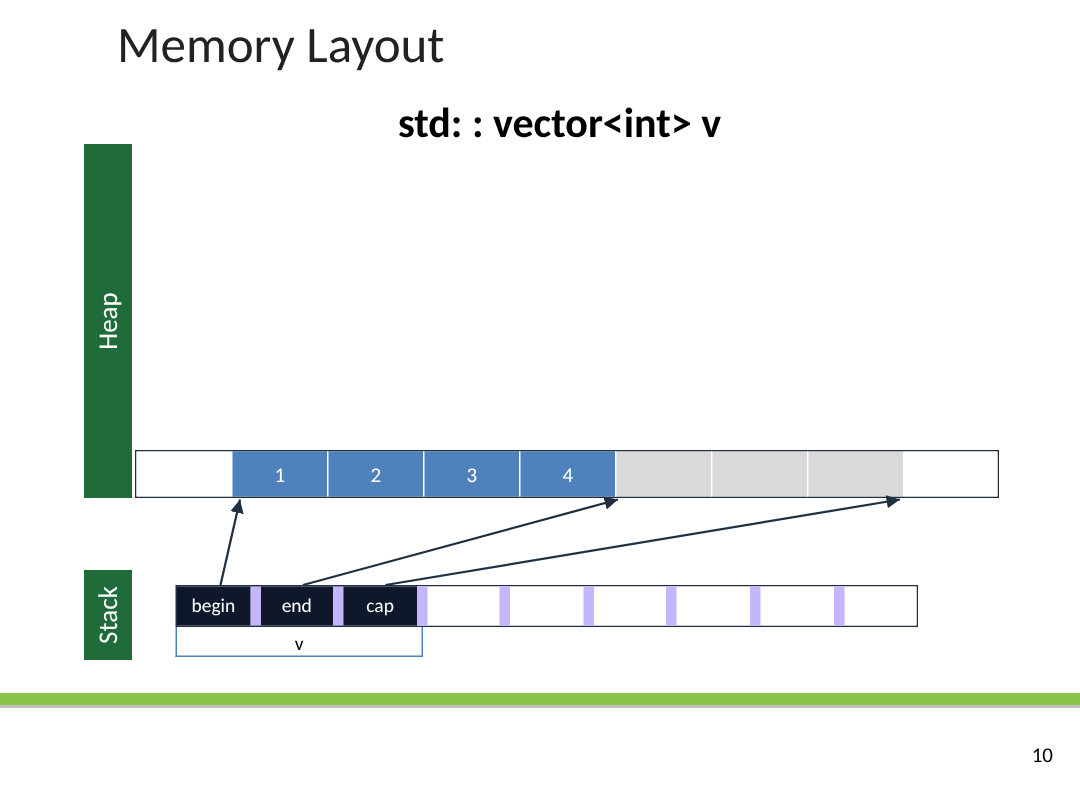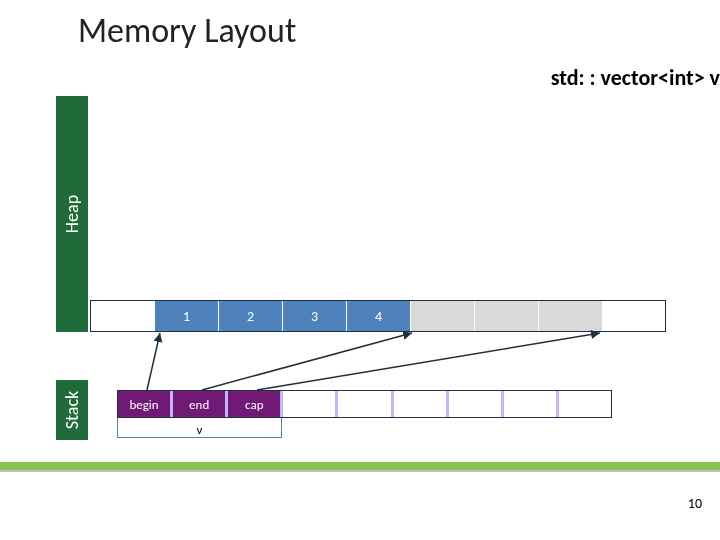--- a/index.html
+++ b/index.html
@@ -1,37 +1,37 @@
 <!DOCTYPE html>
 <html><head>
 <meta charset="utf-8">
 <style>
   * { box-sizing: border-box; margin: 0; padding: 0; }
   html, body { width: 720px; height: 540px; font-family: "Gill Sans", "Gill Sans MT", Calibri, sans-serif; background: #fff; position: relative; }
   .title { position: absolute; left: 54px; top: 10px; font-size: 34px; font-weight: 400; color: #222; margin-left: 24px; }
-  .subtitle { position: absolute; left: 0; top: 64px; width: 720px; text-align: right; font-size: 22px; font-weight: 700; color: #000; padding-left: 26px; }
+  .subtitle { position: absolute; left: 0; top: 64px; width: 720px; text-align: center; font-size: 28px; font-weight: 700; color: #000; padding-left: 26px; }
   .heap-block { position: absolute; left: 56px; top: 96px; width: 32px; height: 236px; background: #1f6b3a; }
   .heap-label { position: absolute; left: 56px; top: 96px; width: 32px; height: 236px; display: flex; align-items: center; justify-content: center; }
   .heap-label span { transform: rotate(-90deg); color: #fff; font-size: 18px; font-family: Calibri, sans-serif; }
   .stack-block { position: absolute; left: 56px; top: 380px; width: 32px; height: 60px; background: #1f6b3a; }
   .stack-label { position: absolute; left: 56px; top: 380px; width: 32px; height: 60px; display: flex; align-items: center; justify-content: center; }
   .stack-label span { transform: rotate(-90deg); color: #fff; font-size: 18px; font-family: Calibri, sans-serif; }
 
   .heap-row { position: absolute; left: 90px; top: 300px; width: 576px; height: 32px; border: 1px solid #203040; display: flex; }
   .heap-cell { flex: 1 1 0; height: 100%; display: flex; align-items: center; justify-content: center; font-size: 14px; color: #fff; }
   .heap-cell.blank { background: #fff; color: #000; }
   .heap-cell.data { background: #4f81bd; border-left: 1px solid #fff; }
   .heap-cell.data:first-of-type { border-left: none; }
   .heap-cell.spare { background: #d9d9d9; border-left: 1px solid #fff; }
   .heap-cell.tail { background: #fff; }
 
   .stack-row { position: absolute; left: 117px; top: 390px; width: 495px; height: 28px; border: 1px solid #203040; display: flex; }
-  .stack-cell { flex: 1 1 0; height: 100%; display: flex; align-items: center; justify-content: center; font-size: 13px; color: #fff; border-left: 3px solid #c4b5fd; }
+  .stack-cell { flex: 1 1 0; height: 100%; display: flex; align-items: center; justify-content: center; font-size: 13px; color: #fff; border-left: 7px solid #c4b5fd; }
   .stack-cell:first-child { border-left: none; }
-  .stack-cell.ptr { background: #701a75; }
+  .stack-cell.ptr { background: #0f172a; }
   .stack-cell.blank { background: #fff; }
   .v-group { position: absolute; left: 117px; top: 418px; height: 20px; border: 1px solid #4f81bd; border-top: none; display:flex; align-items:flex-end; justify-content:center; font-size: 13px; color:#000; }
 
   .green-bar { position: absolute; left: 0; top: 462px; width: 720px; height: 8px; background: #8bc34a; }
   .grey-line { position: absolute; left: 0; top: 470px; width: 720px; height: 2px; background: #bfbfbf; }
 
   .page-num { position: absolute; right: 18px; bottom: 28px; font-size: 14px; color: #000000; font-family: Calibri, sans-serif; }
 
   svg.arrows { position: absolute; left: 0; top: 0; width: 720px; height: 540px; pointer-events: none; }
 </style>

